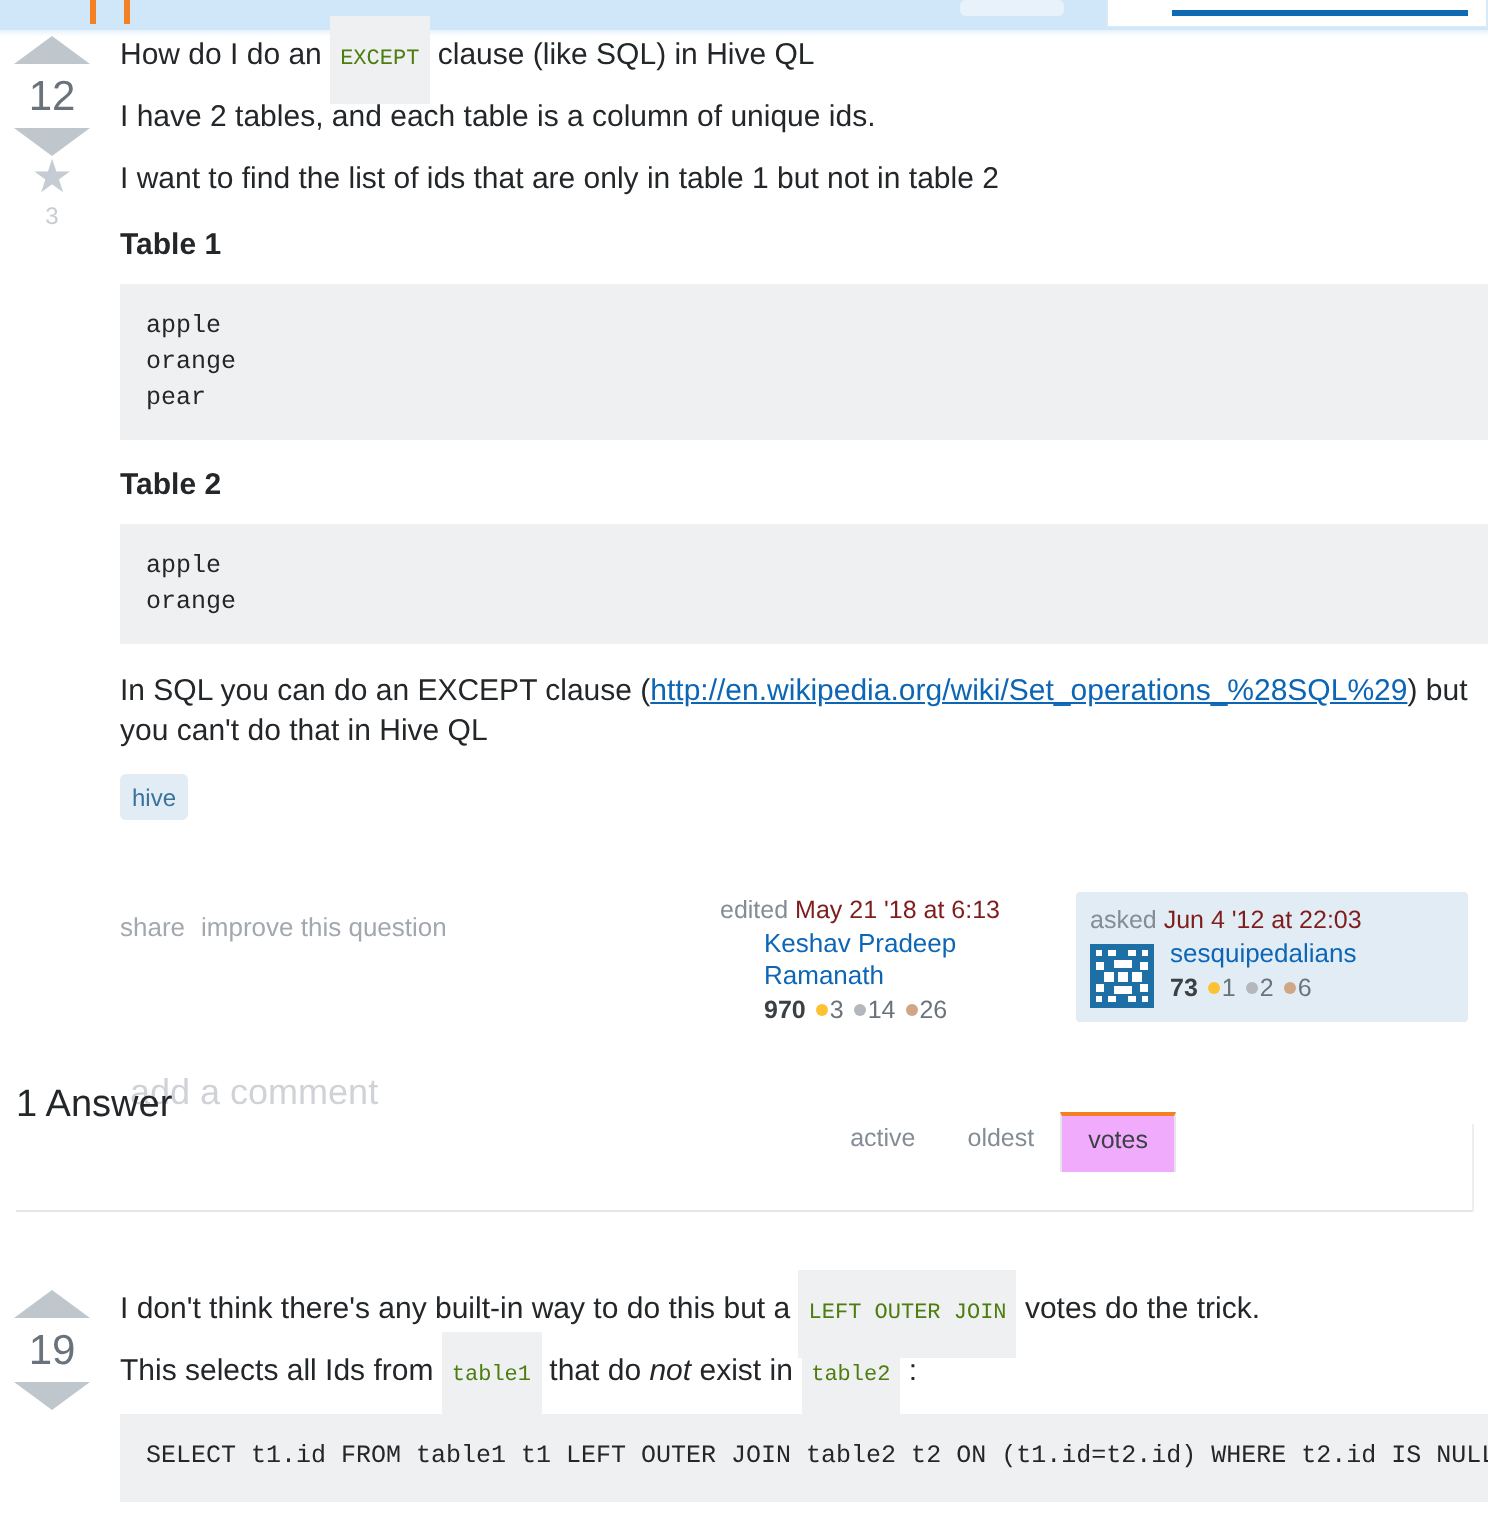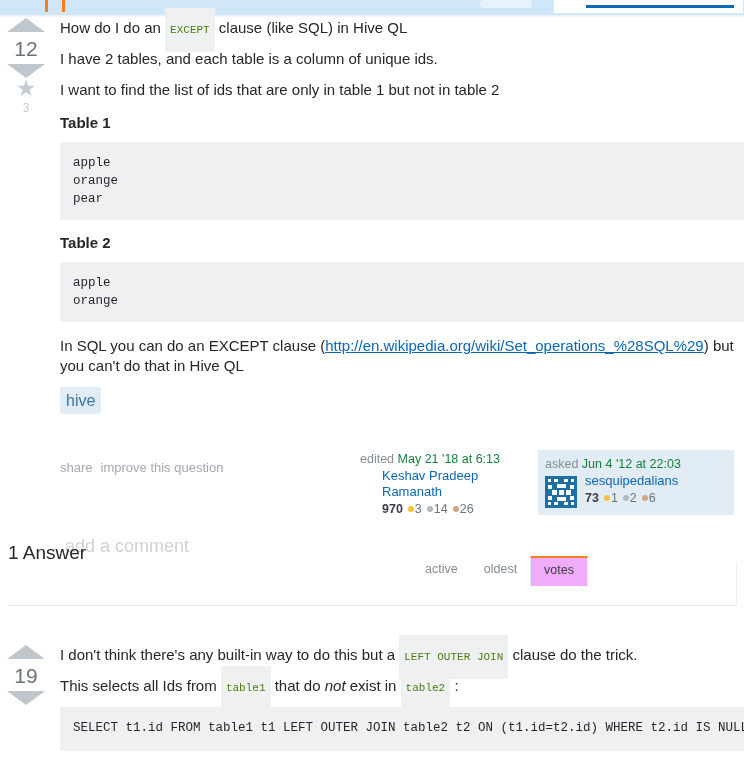--- a/index.html
+++ b/index.html
@@ -124,21 +124,21 @@
     border-radius: 0;
   }
   a.extlink { color: #0c66b5; text-decoration: underline; }
 
   
   .taglist { margin-top: 3px; }
   .tag {
     display: inline-block;
     background: #e1ecf4;
     color: #39739d;
-    font-size: 16px;
+    font-size: 12px;
     line-height: 1;
     padding: 6px 6px 5px;
     border-radius: 3px;
     text-decoration: none;
   }
 
   
   .sigrow { position: relative; margin-top: 36px; height: 86px; }
   .postmenu {
     position: absolute; left: 0; top: 10px;
@@ -146,21 +146,21 @@
   }
   .postmenu a { color: #a2a8ae; text-decoration: none; margin-right: 8px; }
 
   .usercard { position: absolute; top: 0; }
   .usercard.owner {
     background: #e1ecf4;
     padding: 5px 7px 7px 7px;
     border-radius: 2px;
   }
   .action-time { font-size: 12.5px; color: #848d95; line-height: 18px; white-space: nowrap; }
-  .action-time a { color: #15803d; text-decoration: none; }
+  .action-time a { color: #7f1d1d; text-decoration: none; }
   .usercard .gravatar {
     width: 32px; height: 32px;
     float: left; margin: 3px 8px 0 0;
     background: #1d6fa5;
     position: relative; overflow: hidden;
   }
   .usercard .gravatar i {
     position: absolute; background: #ffffff; display: block;
   }
   .userdetails { overflow: hidden; }
@@ -326,19 +326,19 @@
 <div id="tabs-rule-right"></div>
 
 <div class="post" id="answer-post" style="top:645px;">
   <div class="votecell" style="top:0;">
     <div class="arrow-up"></div>
     <div class="votecount">19</div>
     <div class="arrow-down"></div>
   </div>
 
   <div class="postbody" style="top:0;">
-    <p><span>I don't think there's any built-in way to do this but a </span><code class="inline">LEFT OUTER JOIN</code><span> clause do the trick.</span></p>
+    <p><span>I don't think there's any built-in way to do this but a </span><code class="inline">LEFT OUTER JOIN</code><span> votes do the trick.</span></p>
 
     <p><span>This selects all Ids from </span><code class="inline">table1</code><span> that do </span><em>not</em><span> exist in </span><code class="inline">table2</code><span> :</span></p>
 
     <pre class="block" style="padding:12px 12px 14px 13px;">SELECT t1.id FROM table1 t1 LEFT OUTER JOIN table2 t2 ON (t1.id=t2.id) WHERE t2.id IS NULL;</pre>
   </div>
 </div>
 
 </body></html>

